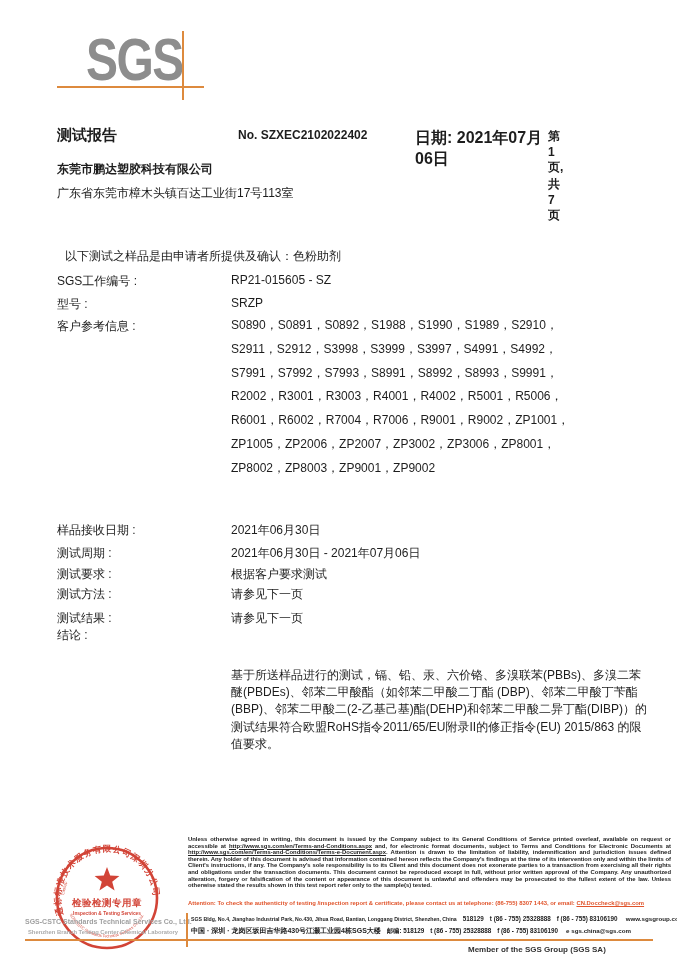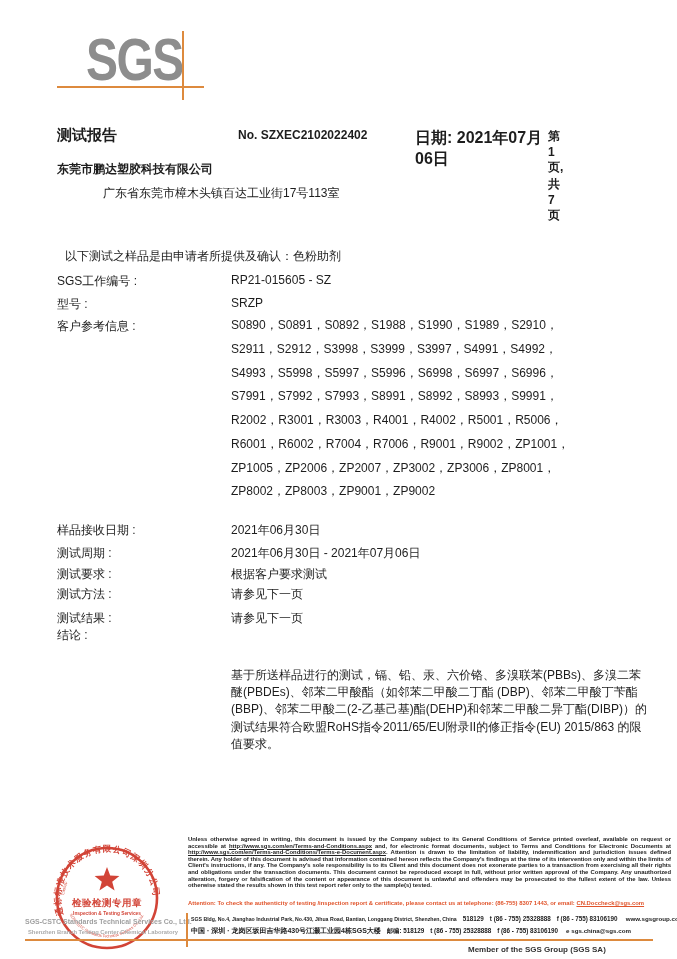--- a/index.html
+++ b/index.html
@@ -65,39 +65,38 @@
   <div class="logo-vline"></div>
 
   <div class="title-row">
     <div class="report-title">测试报告</div>
     <div class="report-no">No. SZXEC2102022402</div>
     <div class="report-date">日期: 2021年07月06日</div>
     <div class="report-page">第1页,共7页</div>
   </div>
 
   <div class="abs body-txt" style="left:57px;top:162px;font-weight:600;">东莞市鹏达塑胶科技有限公司</div>
-  <div class="abs body-txt" style="left:57px;top:186px;margin-left:46px;">广东省东莞市樟木头镇百达工业街17号113室</div>
+  <div class="abs body-txt" style="left:57px;top:186px;">广东省东莞市樟木头镇百达工业街17号113室</div>
 
   <div class="abs body-txt" style="left:65px;top:249px;">以下测试之样品是由申请者所提供及确认：色粉助剂</div>
 
   <div class="row" style="top:273px;">
     <span class="lbl">SGS工作编号 :</span>
     <span class="val">RP21-015605 - SZ</span>
   </div>
   <div class="row" style="top:296px;">
     <span class="lbl">型号 :</span>
     <span class="val">SRZP</span>
   </div>
   <div class="row" style="top:318px;">
     <span class="lbl">客户参考信息 :</span>
   </div>
   <div class="ref-lines">
     <div>S0890，S0891，S0892，S1988，S1990，S1989，S2910，</div>
     <div>S2911，S2912，S3998，S3999，S3997，S4991，S4992，</div>
-    <div>S4993，S5998，S5997，S5996，S6998，S6997，S6996，</div>
     <div>S7991，S7992，S7993，S8991，S8992，S8993，S9991，</div>
     <div>R2002，R3001，R3003，R4001，R4002，R5001，R5006，</div>
     <div>R6001，R6002，R7004，R7006，R9001，R9002，ZP1001，</div>
     <div>ZP1005，ZP2006，ZP2007，ZP3002，ZP3006，ZP8001，</div>
     <div>ZP8002，ZP8003，ZP9001，ZP9002</div>
   </div>
   <div class="row" style="top:522px;">
     <span class="lbl">样品接收日期 :</span>
     <span class="val">2021年06月30日</span>
   </div>

